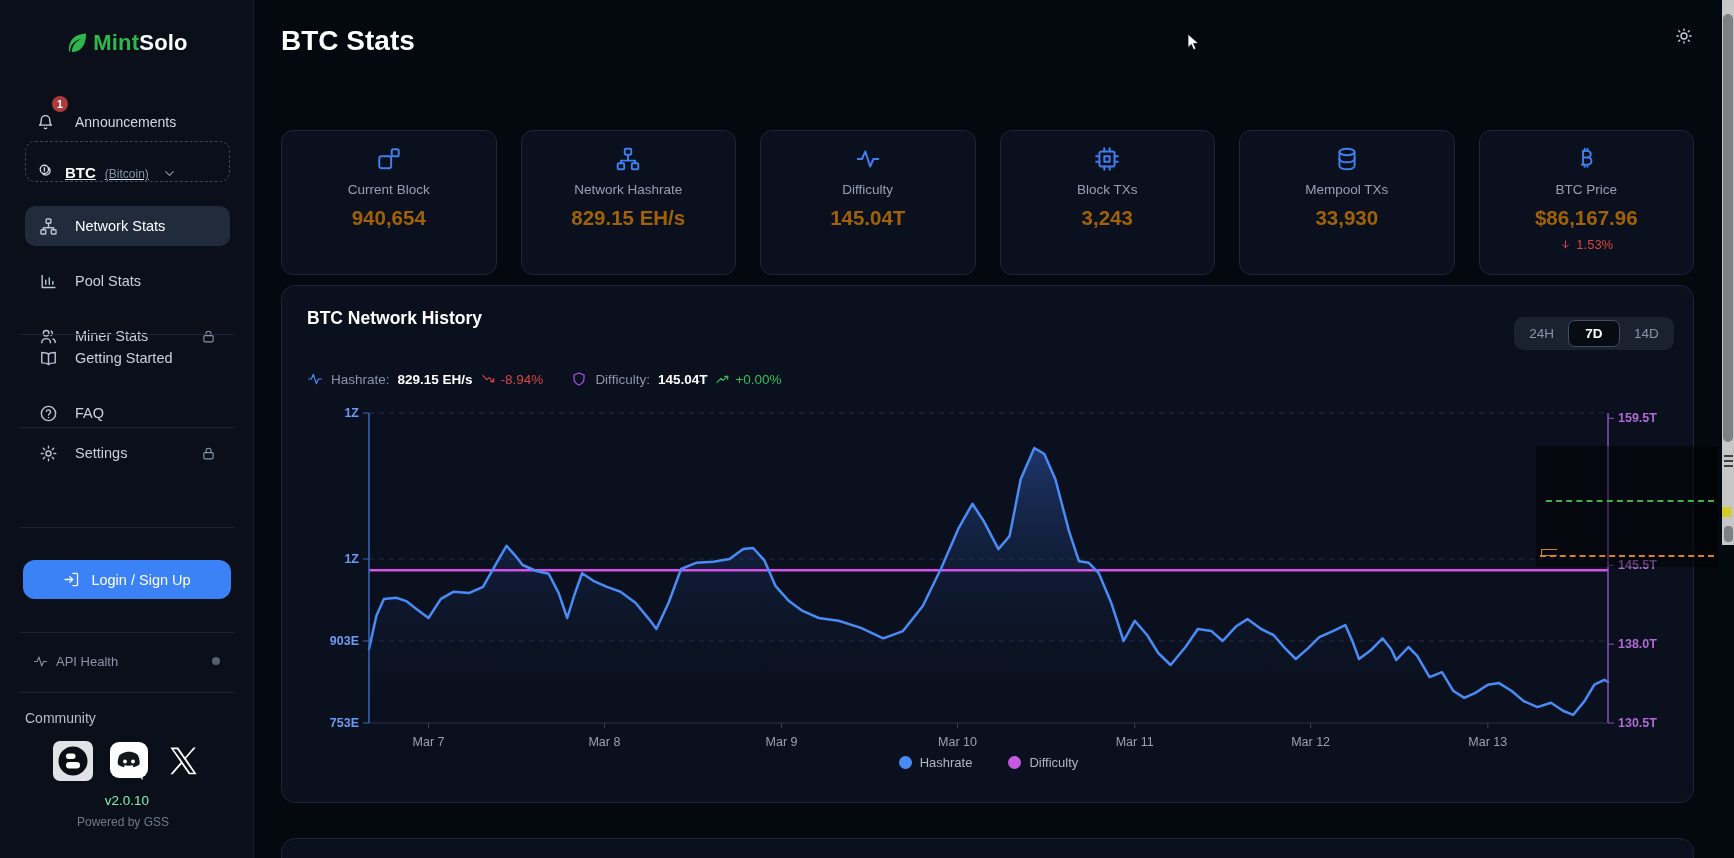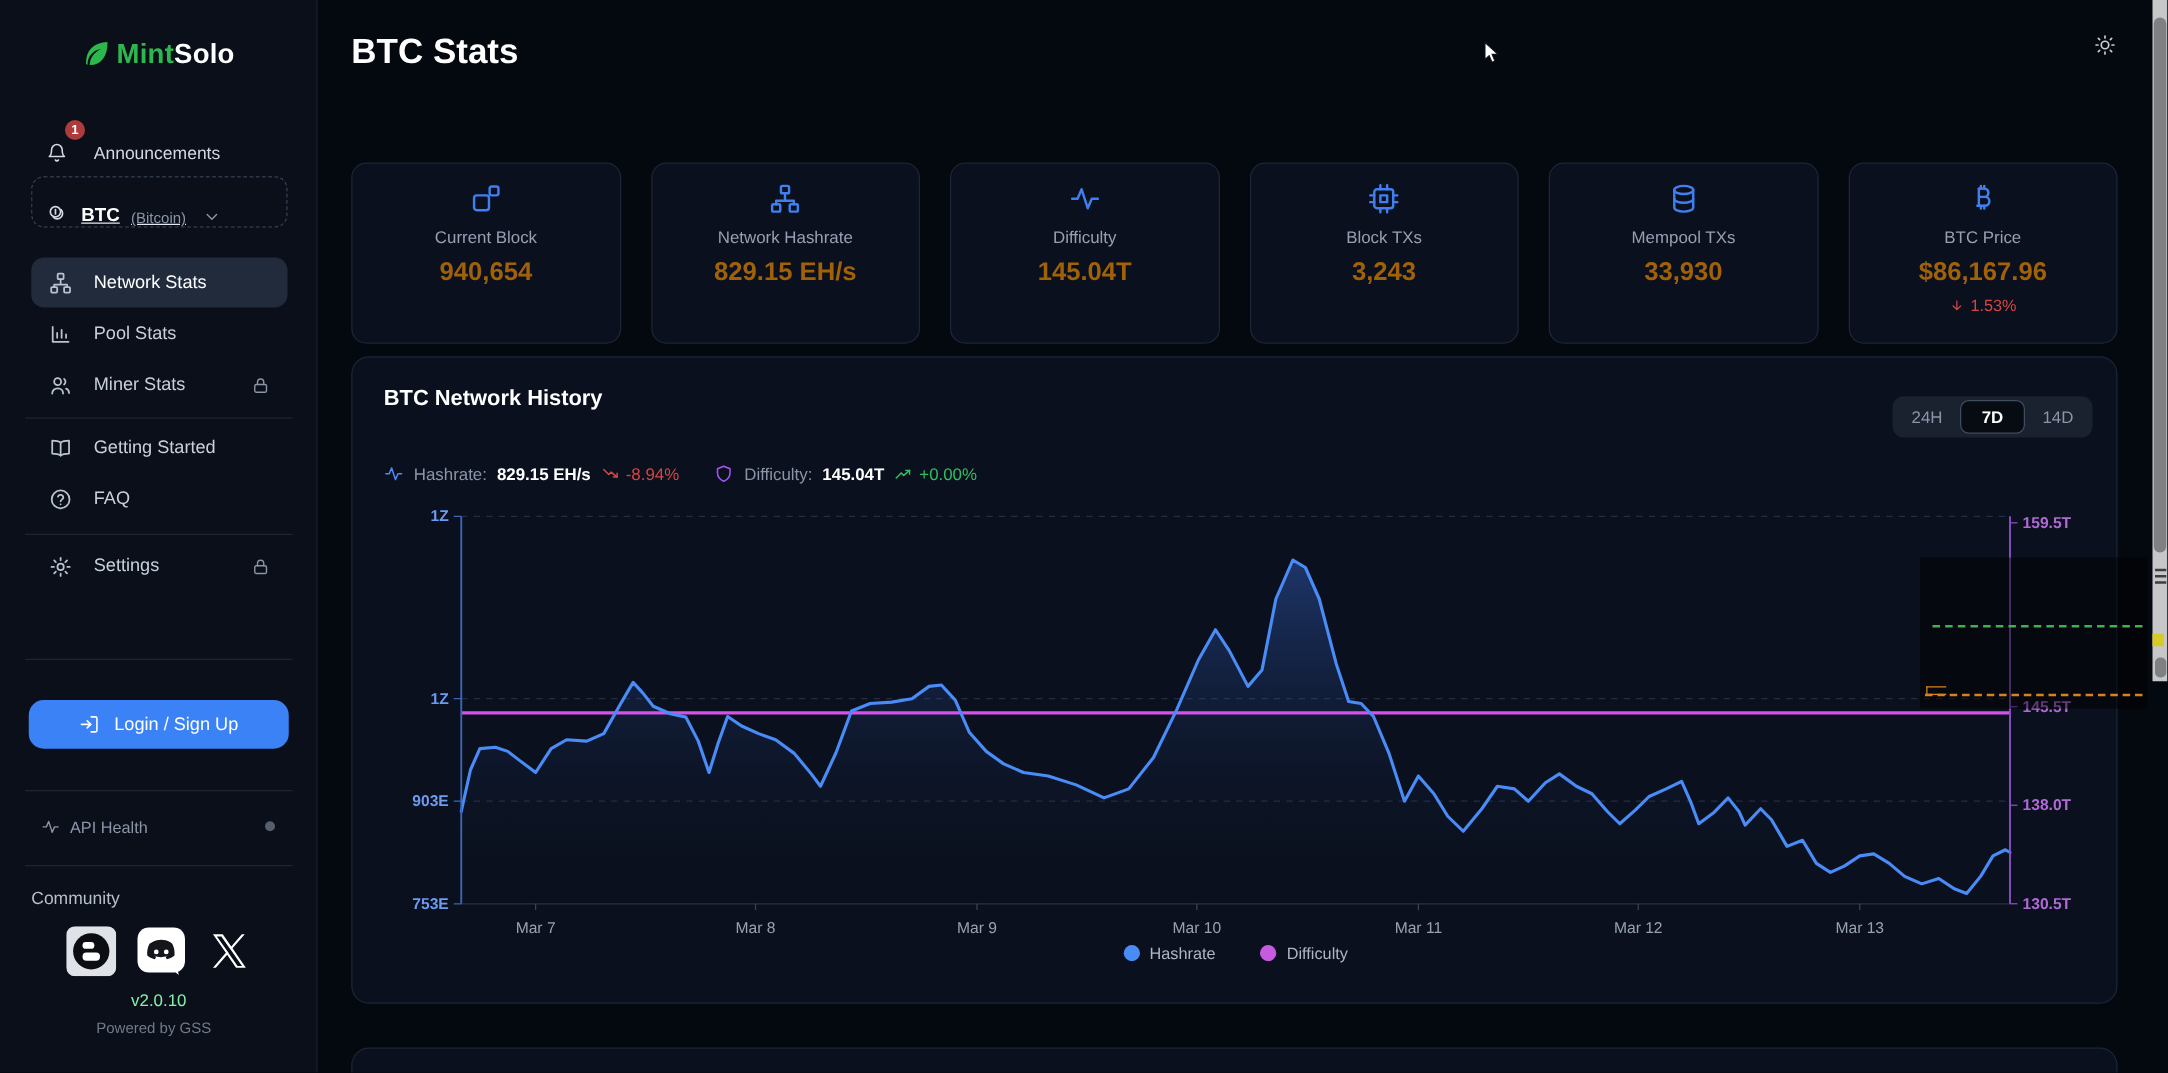--- a/index.html
+++ b/index.html
@@ -16,21 +16,21 @@
   .announce { position:absolute; left:37px; top:113px; display:flex; align-items:center; gap:21px; color:#d3d9e3; }
   .announce .bell { width:17px; height:18px; color:#d3d9e3; }
   .announce-label { font-size:14px; }
   .badge { position:absolute; left:52px; top:96px; width:16px; height:16px; border-radius:8px; background:#ad3b3b; color:#fff; font-size:10.5px; font-weight:bold; display:flex; align-items:center; justify-content:center; }
   .coin-select { position:absolute; left:25px; top:141px; width:205px; height:41px; border:1.5px dashed #39455a; border-radius:10px; display:flex; align-items:flex-end; padding:0 12px; gap:9px; cursor:pointer;text-decoration:underline; }
   .coin-select .coins { width:18px; height:18px; color:#d3d9e3; }
   .coin-symbol { font-size:15px; font-weight:bold; color:#fff; }
   .coin-name { font-size:12px; color:#8b95a7; }
   .coin-select .chev { width:15px; height:15px; color:#8b95a7; margin-left:4px; }
   .nav-sec { position:absolute; left:25px; width:205px; }
-  .nav-item { height:40px; margin-bottom:1px; display:flex; align-items:center; padding-left:14px; gap:17px; border-radius:10px; color:#c9d1dd; font-size:14.5px; cursor:pointer; }
+  .nav-item { height:40px; margin-bottom:15px; display:flex; align-items:center; padding-left:14px; gap:17px; border-radius:10px; color:#c9d1dd; font-size:14.5px; cursor:pointer; }
   .nav-item.active { background:#212b3c; color:#fff; }
   .nav-ic { width:19px; height:19px; color:#b9c2cf; flex:none; }
   .lock-ic { width:15px; height:15px; color:#8b95a7; margin-left:auto; margin-right:14px; }
   .sb-divider { position:absolute; left:20px; width:214px; height:1px; background:#1c2534; }
   .login-btn { position:absolute; left:23px; top:560px; width:208px; height:39px; border:none; border-radius:12px; background:#3b82f6; color:#fff; font-size:14.5px; font-family:inherit; display:flex; align-items:center; justify-content:center; gap:11px; cursor:pointer; }
   .login-btn .ic { width:17px; height:17px; }
   .api-row { position:absolute; left:33px; top:651px; width:197px; height:20px; display:flex; align-items:center; gap:8px; color:#8b95a7; font-size:13px; }
   .api-dot { margin-left:auto; margin-right:10px; width:8px; height:8px; border-radius:50%; background:#545e6d; }
   .api-row .ic { width:15px; height:15px; }
   .community-label { position:absolute; left:25px; top:710px; font-size:14px; color:#b7bfcb; }

